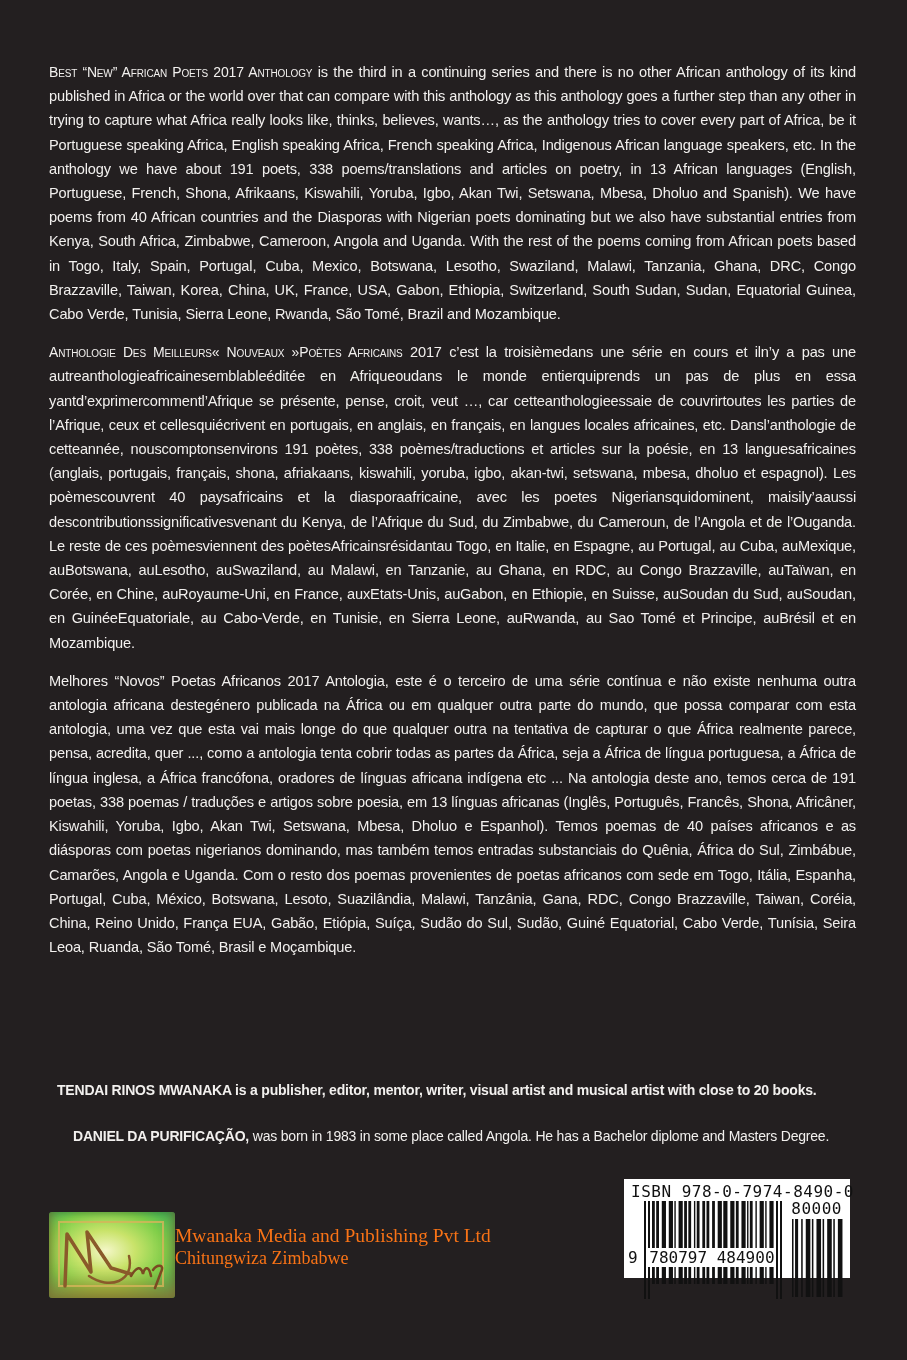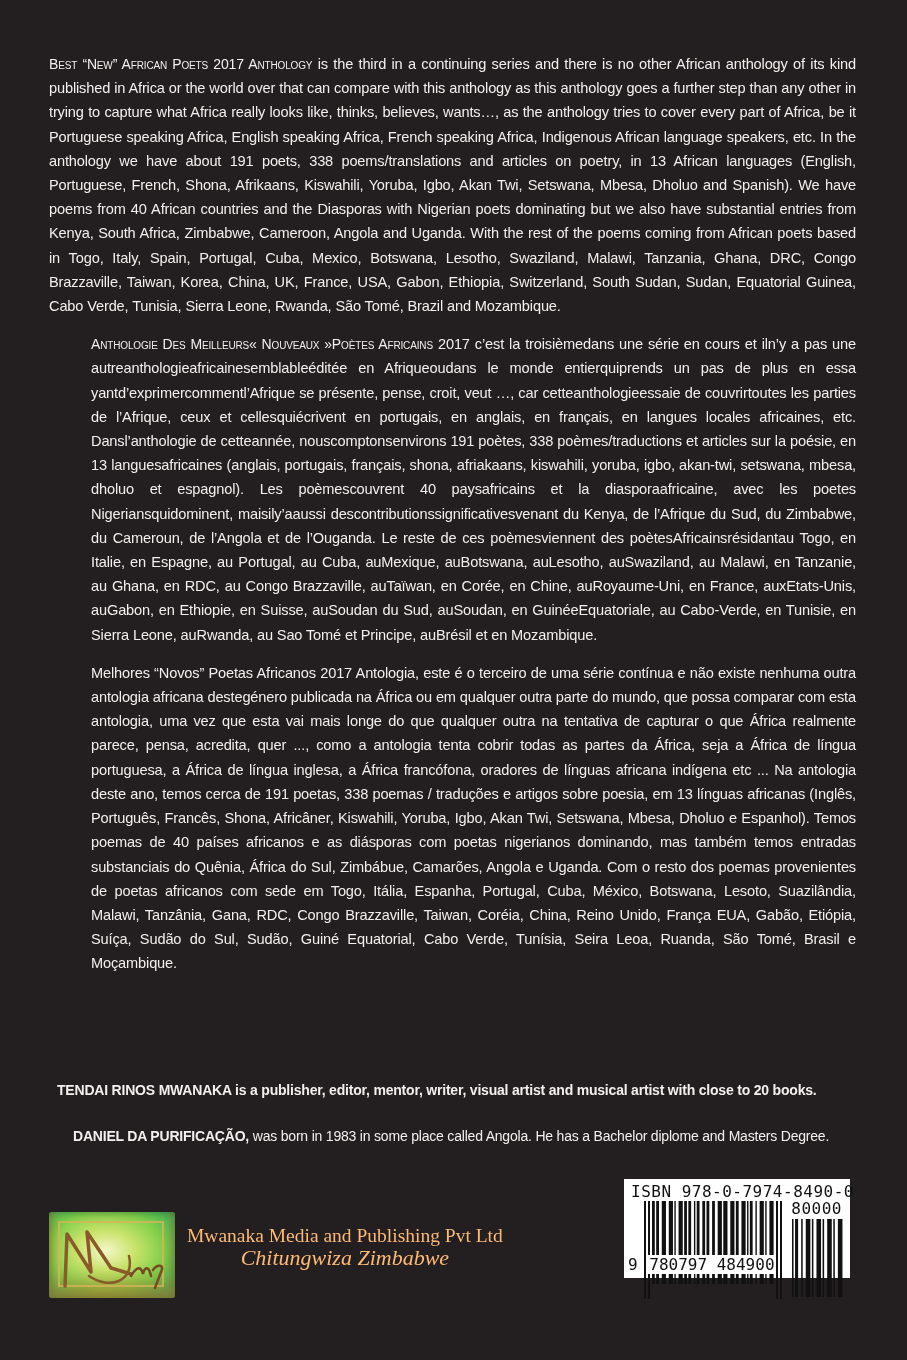--- a/index.html
+++ b/index.html
@@ -11,32 +11,32 @@
     width: 907px;
     height: 1360px;
     position: relative;
     overflow: hidden;
     color: #f2f0ee;
     font-family: "Liberation Sans", "DejaVu Sans", sans-serif;
   }
   .page {
     position: absolute;
     left: 49px;
-    top: 52px;
+    top: 60px;
     width: 807px;
   }
   .para {
     font-size: 14.6px;
     line-height: 24.2px;
     text-align: justify;
     margin: 0;
     letter-spacing: -0.15px;
     font-stretch: condensed;
   }
-  .para + .para { margin-top: 14px; margin-left: 42px; }
+  .para + .para { margin-top: 14px; }
   .sc {
     font-variant: small-caps;
     font-size: 14px;
   }
   .bio {
     font-size: 14px;
     line-height: 24px;
     margin: 8px;
     text-align: justify;
     letter-spacing: -0.2px;
@@ -57,34 +57,32 @@
     height: 86px;
     position: relative;
     border-radius: 3px;
     background:
       radial-gradient(ellipse at 45% 45%, #f4f7c8 0%, #c9e36a 30%, #7fcf4a 60%, #3eb85a 85%, #2aa36b 100%);
     box-shadow: inset 0 -14px 18px rgba(170,110,40,0.65), inset 0 0 8px rgba(30,80,40,0.6);
     overflow: hidden;
   }
   .logo svg { position: absolute; left: 0; top: 0; }
   .pub-text {
-    margin-left: 12px;
+    margin-left: 0;
     margin-top: -16px;
     font-family: "Liberation Serif", "DejaVu Serif", serif;
-    color: #fdba74;
+    color: #f97316;
   }
   .pub-name {
     font-size: 19.5px;
     line-height: 22px;
   }
   .pub-place {
-    font-size: 22px;
+    font-size: 18px;
     line-height: 22px;
-    font-style: italic;
-    text-align: center;
   }
 
   .barcode-box {
     position: absolute;
     left: 624px;
     top: 1179px;
     width: 226px;
     height: 99px;
     background: #ffffff;
     color: #111;
@@ -102,21 +100,21 @@
     position: absolute;
     right: 8px;
     top: 20px;
     font-family: "DejaVu Sans Mono", "Liberation Mono", monospace;
     font-size: 16px;
     letter-spacing: 0.5px;
   }
   .ean-digits {
     position: absolute;
     left: 3px;
-    bottom: 4px;
+    bottom: 11px;
     font-family: "DejaVu Sans Mono", "Liberation Mono", monospace;
     font-size: 16px;
     background: transparent;
     white-space: nowrap;
   }
   .ean-digits span { background: #fff; padding: 0 1px; }
   svg.bars { position: absolute; left: 0; top: 0; }
 </style>
 </head>
 <body>

